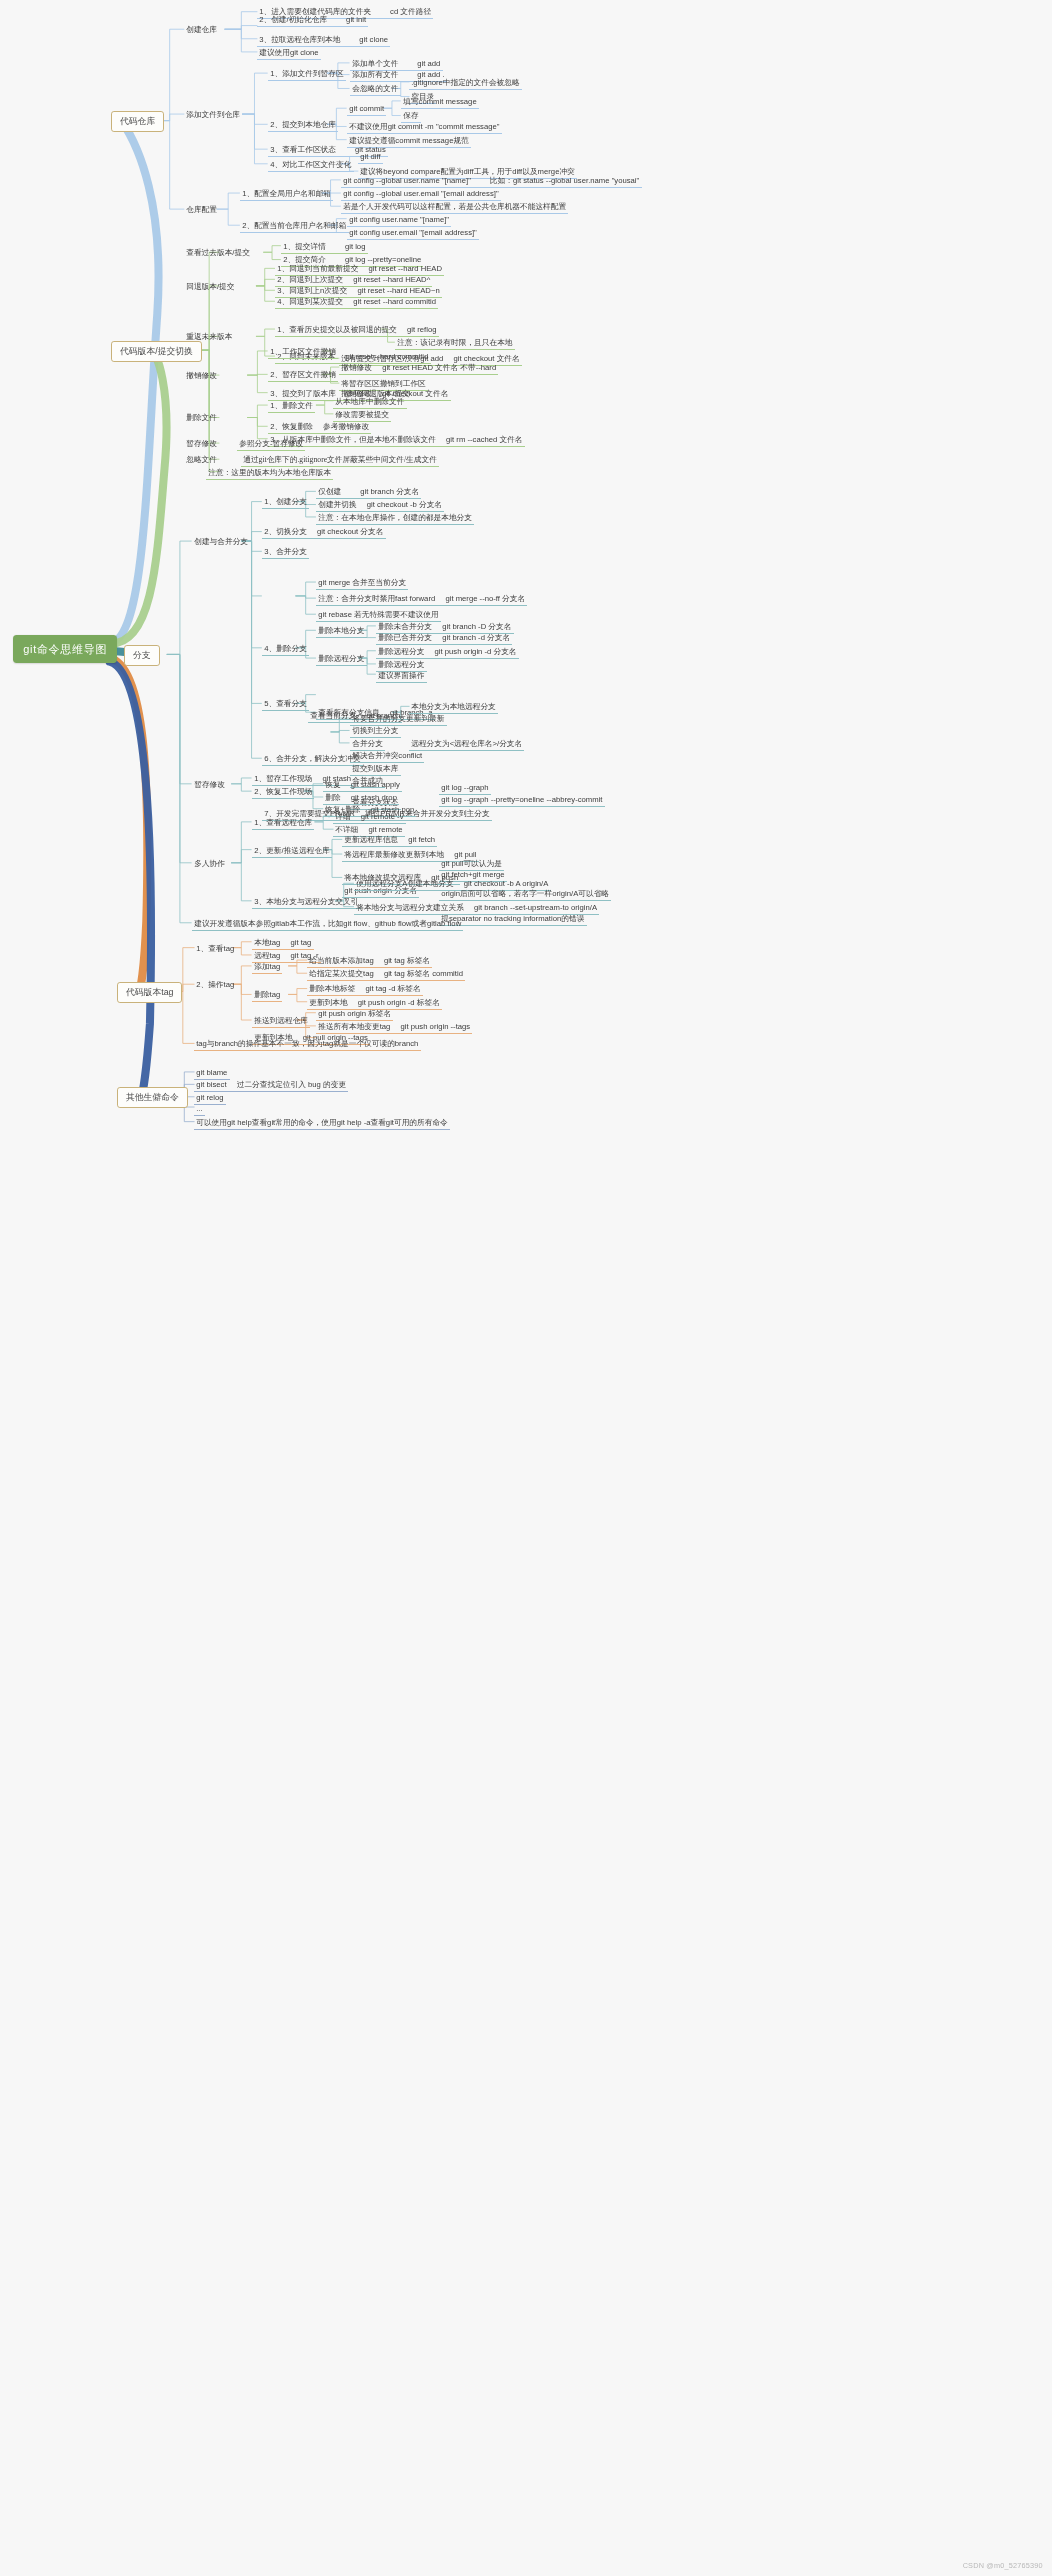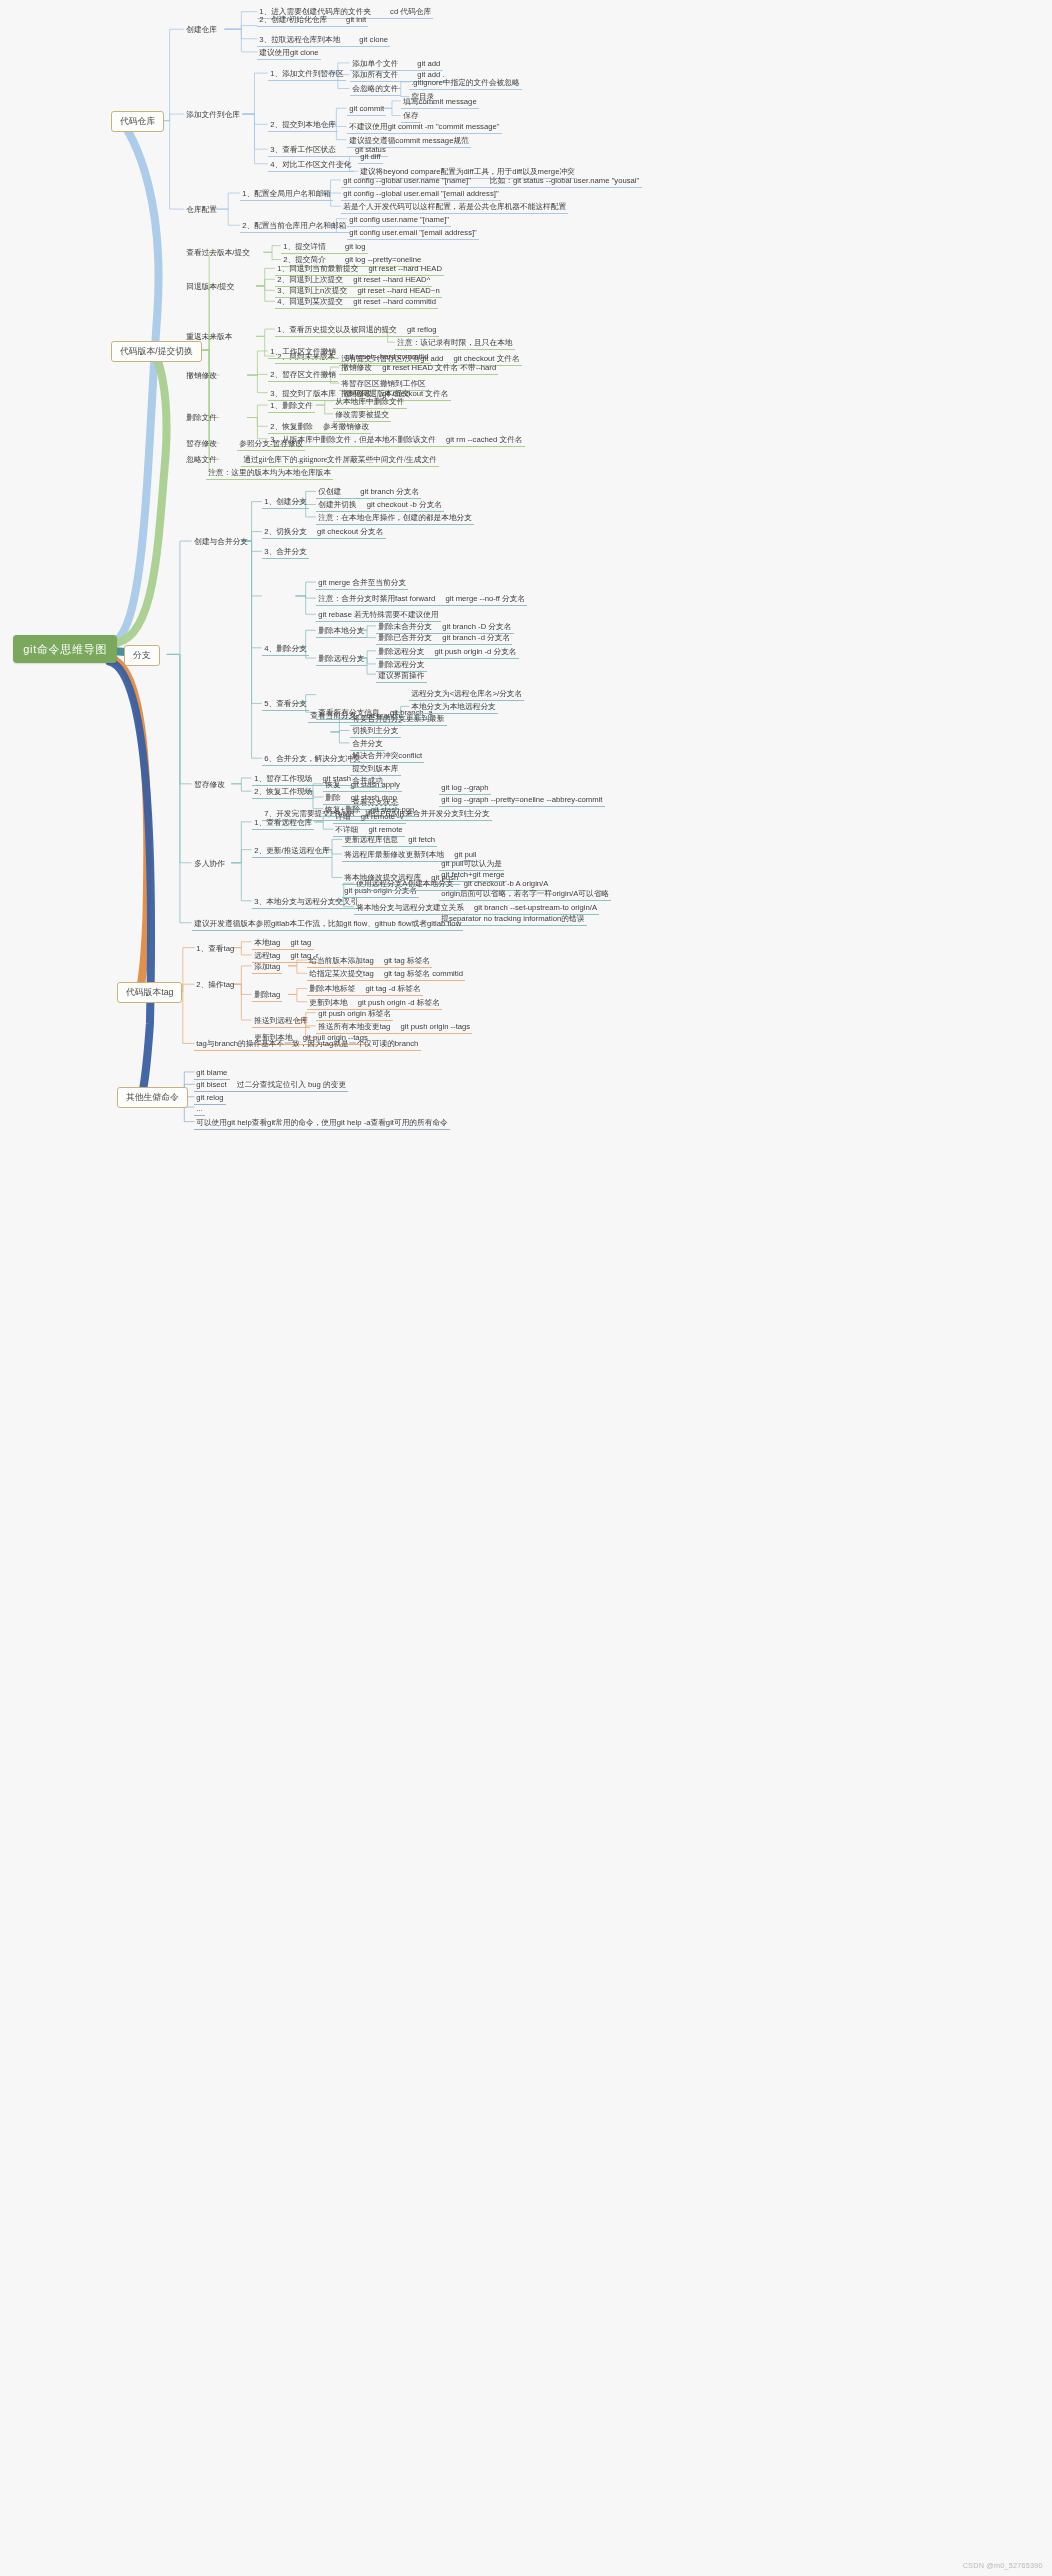--- a/index.html
+++ b/index.html
@@ -240,21 +240,21 @@
 
   <div class="l1" style="left:111px;top:111px;">代码仓库</div>
   <div class="l1" style="left:111px;top:341px;">代码版本/提交切换</div>
   <div class="l1" style="left:124px;top:645px;">分支</div>
   <div class="l1" style="left:117px;top:982px;">代码版本tag</div>
   <div class="l1" style="left:117px;top:1087px;">其他生僻命令</div>
 
   <div class="lbl" style="left:184px;top:24px;">创建仓库</div>
 
   <div class="node u-blue" style="left:257px;top:6.6px;">
-    <span>1、进入需要创建代码库的文件夹</span><span class="cmd">cd 代码仓库</span>
+    <span>1、进入需要创建代码库的文件夹</span><span class="cmd">cd 文件路径</span>
   </div>
   <div class="node u-blue" style="left:257px;top:14px;">
     <span>2、创建/初始化仓库</span><span class="cmd">git init</span>
   </div>
   <div class="node u-blue" style="left:257px;top:34px;">
     <span>3、拉取远程仓库到本地</span><span class="cmd">git clone</span>
   </div>
   <div class="node u-blue" style="left:257px;top:47px;">建议使用git clone</div>
 
   <div class="lbl" style="left:184px;top:109px;">添加文件到仓库</div>
@@ -403,21 +403,21 @@
   <div class="node u-teal" style="left:376px;top:670px;">建议界面操作</div>
 
   <div class="node u-teal" style="left:262px;top:698px;">5、查看分支</div>
   <div class="node u-teal" style="left:308px;top:690px;margin-top:20px;">
     <span>查看当前分支</span><span class="cmd2">git branch</span>
   </div>
   <div class="node u-teal" style="left:316px;top:707px;">
     <span>查看所有分支信息</span><span class="cmd2">git branch -a</span>
   </div>
   <div class="node u-teal" style="left:409px;top:701px;">本地分支为本地远程分支</div>
-  <div class="node u-teal" style="left:409px;top:688px;text-align:center;">远程分支为&lt;远程仓库名&gt;/分支名</div>
+  <div class="node u-teal" style="left:409px;top:738px;text-align:center;">远程分支为&lt;远程仓库名&gt;/分支名</div>
 
   <div class="node u-teal" style="left:262px;top:753px;">6、合并分支，解决分支冲突</div>
   <div class="node u-teal" style="left:350px;top:713px;">将要合并的分支更新到最新</div>
   <div class="node u-teal" style="left:350px;top:725px;">切换到主分支</div>
   <div class="node u-teal" style="left:350px;top:738px;">合并分支</div>
   <div class="node u-teal" style="left:350px;top:750px;">解决合并冲突conflict</div>
   <div class="node u-teal" style="left:350px;top:763px;">提交到版本库</div>
   <div class="node u-teal" style="left:350px;top:775px;">合并成功</div>
   <div class="node u-teal" style="left:350px;top:789px;margin-top:8px;">查看分支状态</div>
   <div class="node u-teal" style="left:439px;top:782px;">git log --graph</div>

